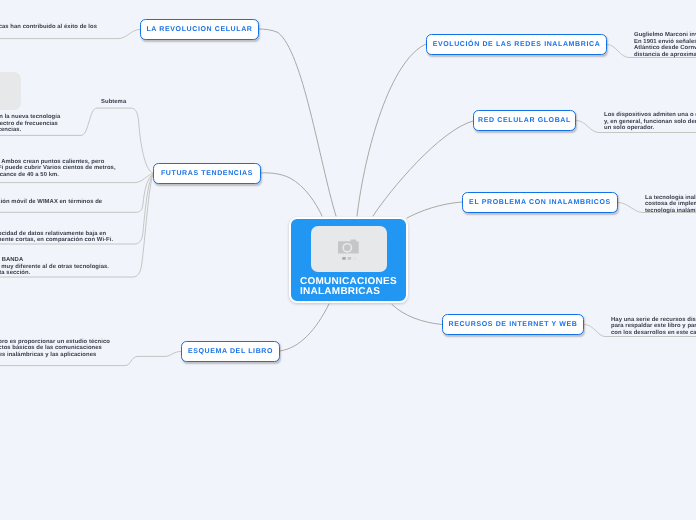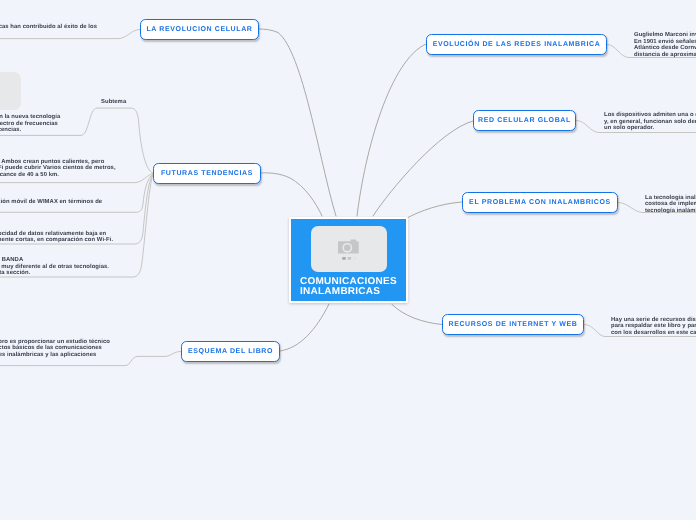--- a/index.html
+++ b/index.html
@@ -4,21 +4,21 @@
 <style>
   html,body{margin:0;padding:0;}
   body{width:696px;height:520px;overflow:hidden;background:#f1f4fb;
        font-family:"Liberation Sans",sans-serif;
        -webkit-font-smoothing:antialiased;text-rendering:geometricPrecision;}
   #stage{position:relative;width:696px;height:520px;}
   svg.links{position:absolute;left:0;top:0;width:696px;height:520px;pointer-events:none;}
 
   .root{
     position:absolute;left:289px;top:217px;width:119px;height:86px;
-    background:#2196f3;border:2px solid #ffffff;border-radius:1px;
+    background:#2196f3;border:2px solid #ffffff;border-radius:8px;
     box-sizing:border-box;box-shadow:0 1px 3px rgba(0,0,0,.20);
   }
   .root .thumb{
     position:absolute;left:20px;top:7px;width:76px;height:46px;
     background:#e7e8e9;border-radius:7px;
   }
   .root .thumb .camicon{position:absolute;left:26px;top:13px;}
   .root .rtitle{
     position:absolute;left:9px;top:58px;width:110px;
     color:#fff;font-weight:bold;font-size:10px;line-height:10.4px;

